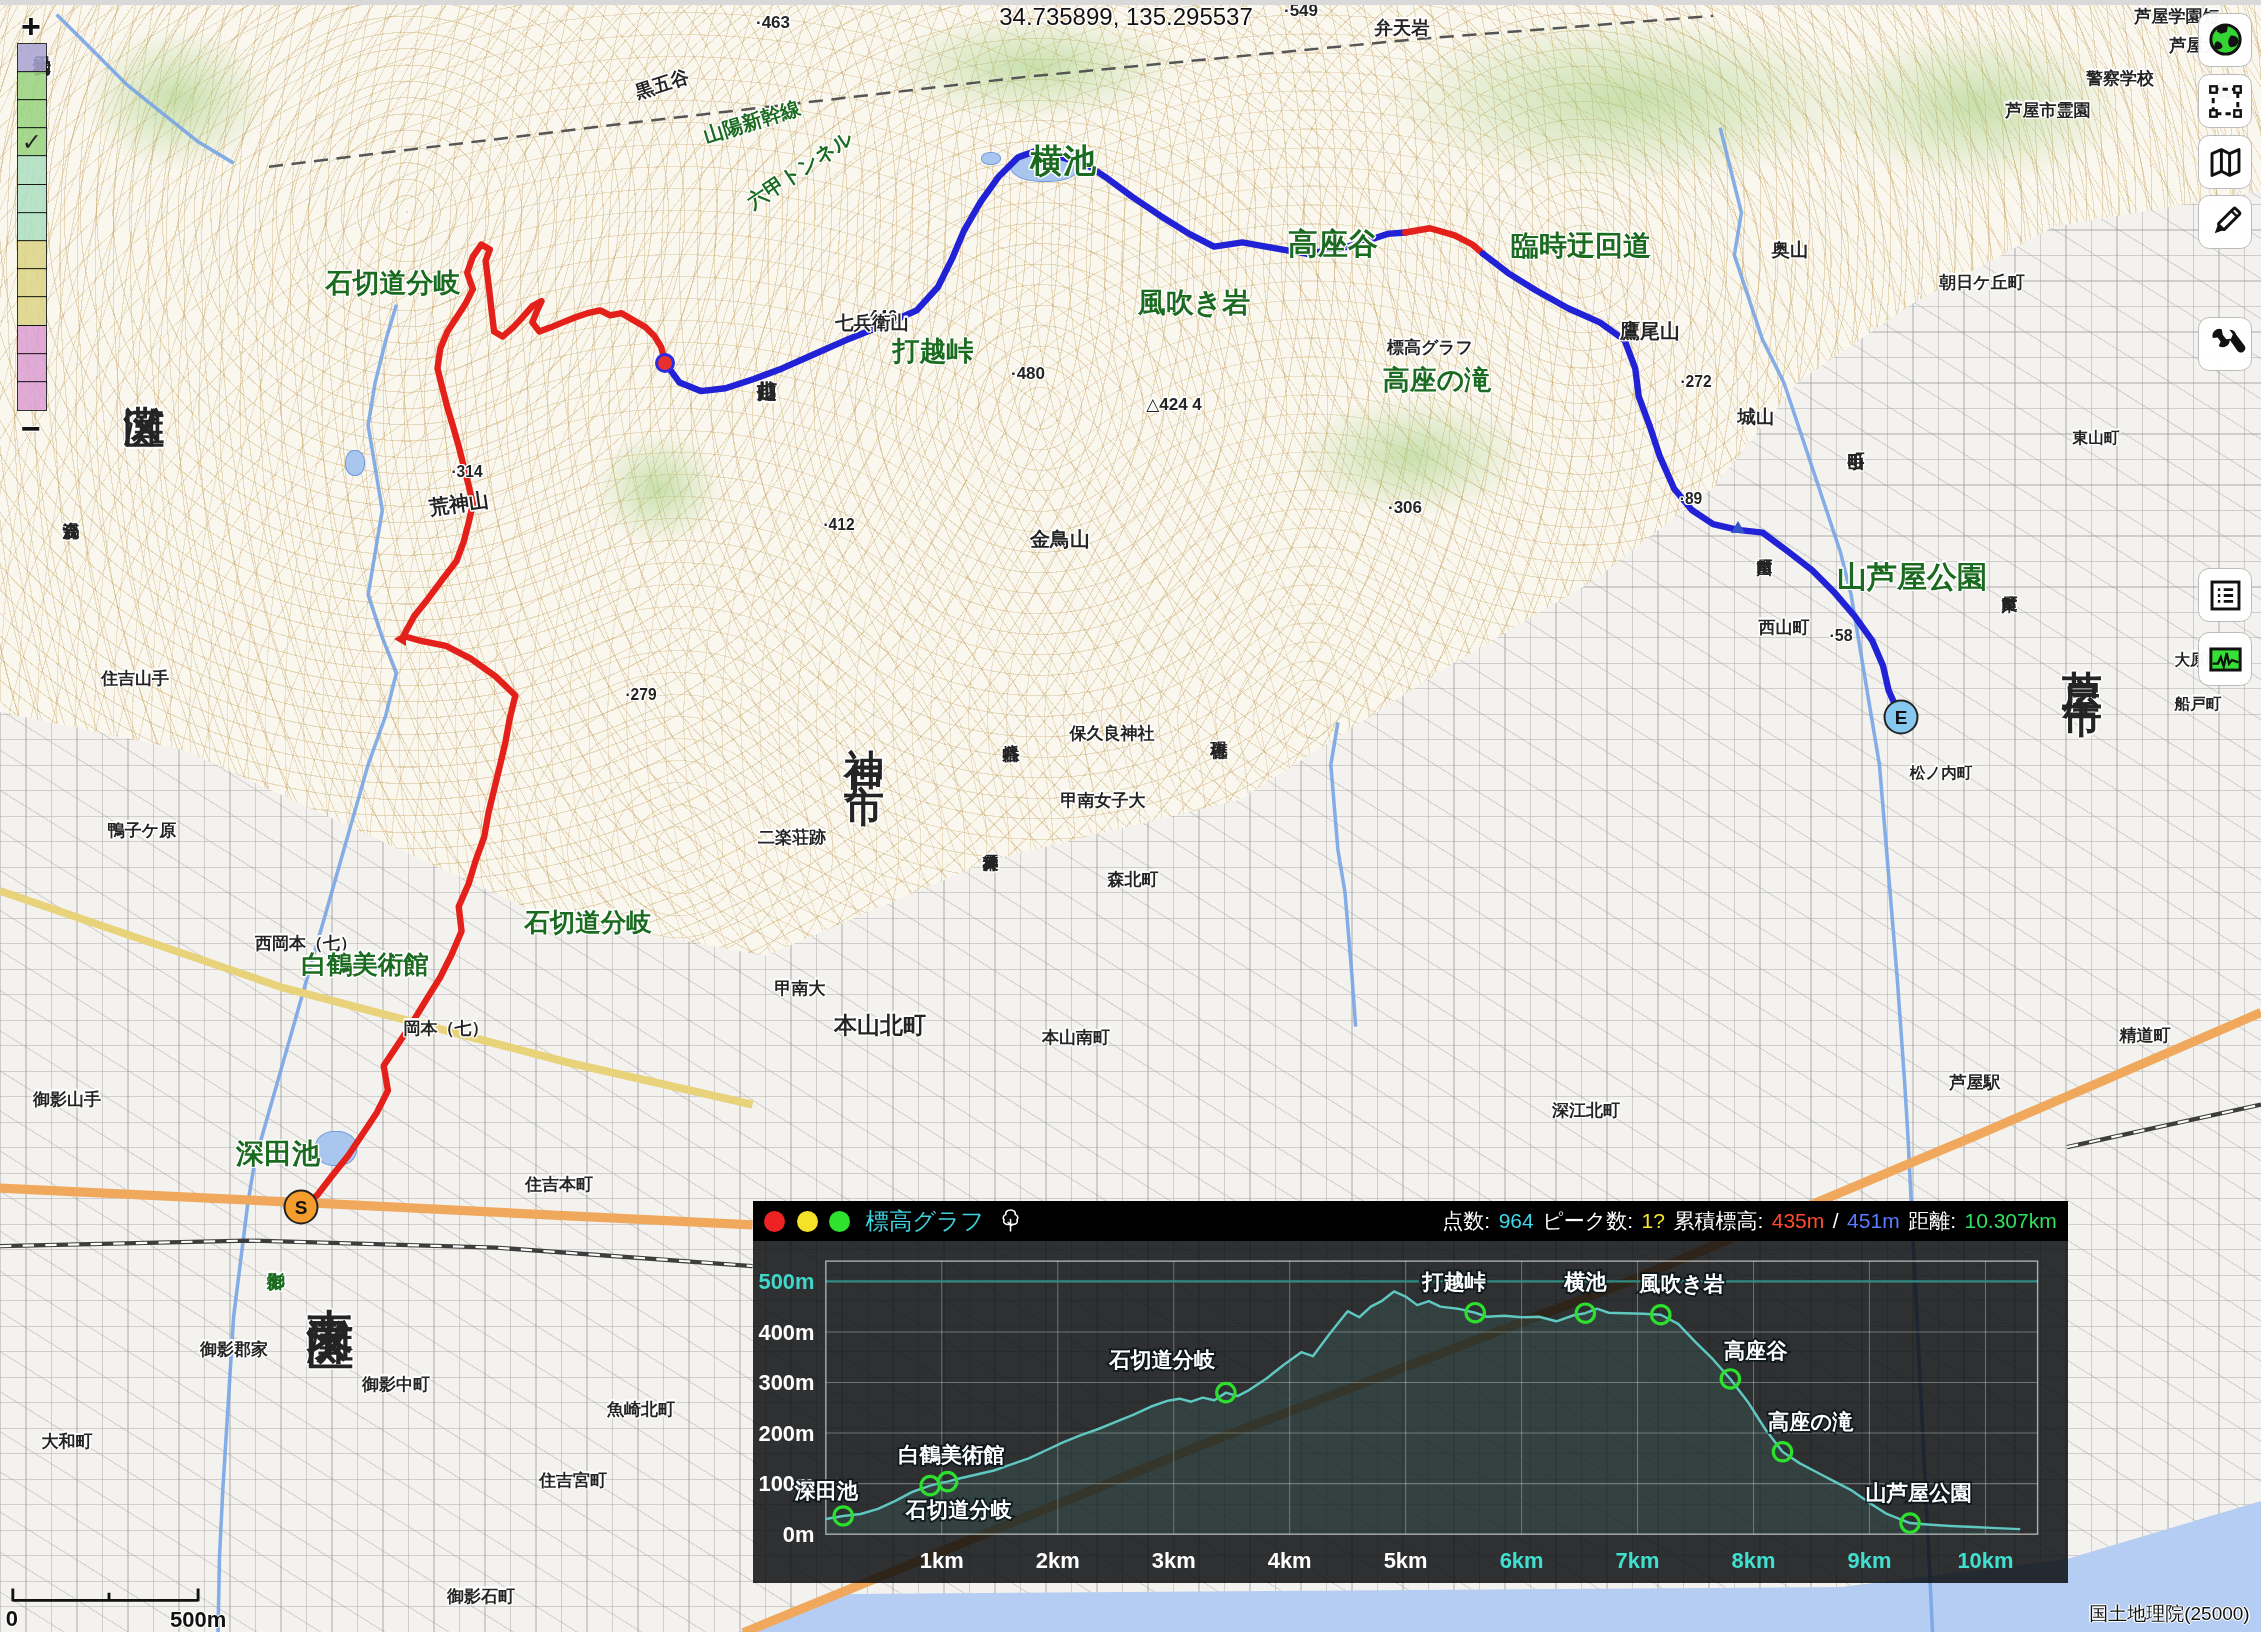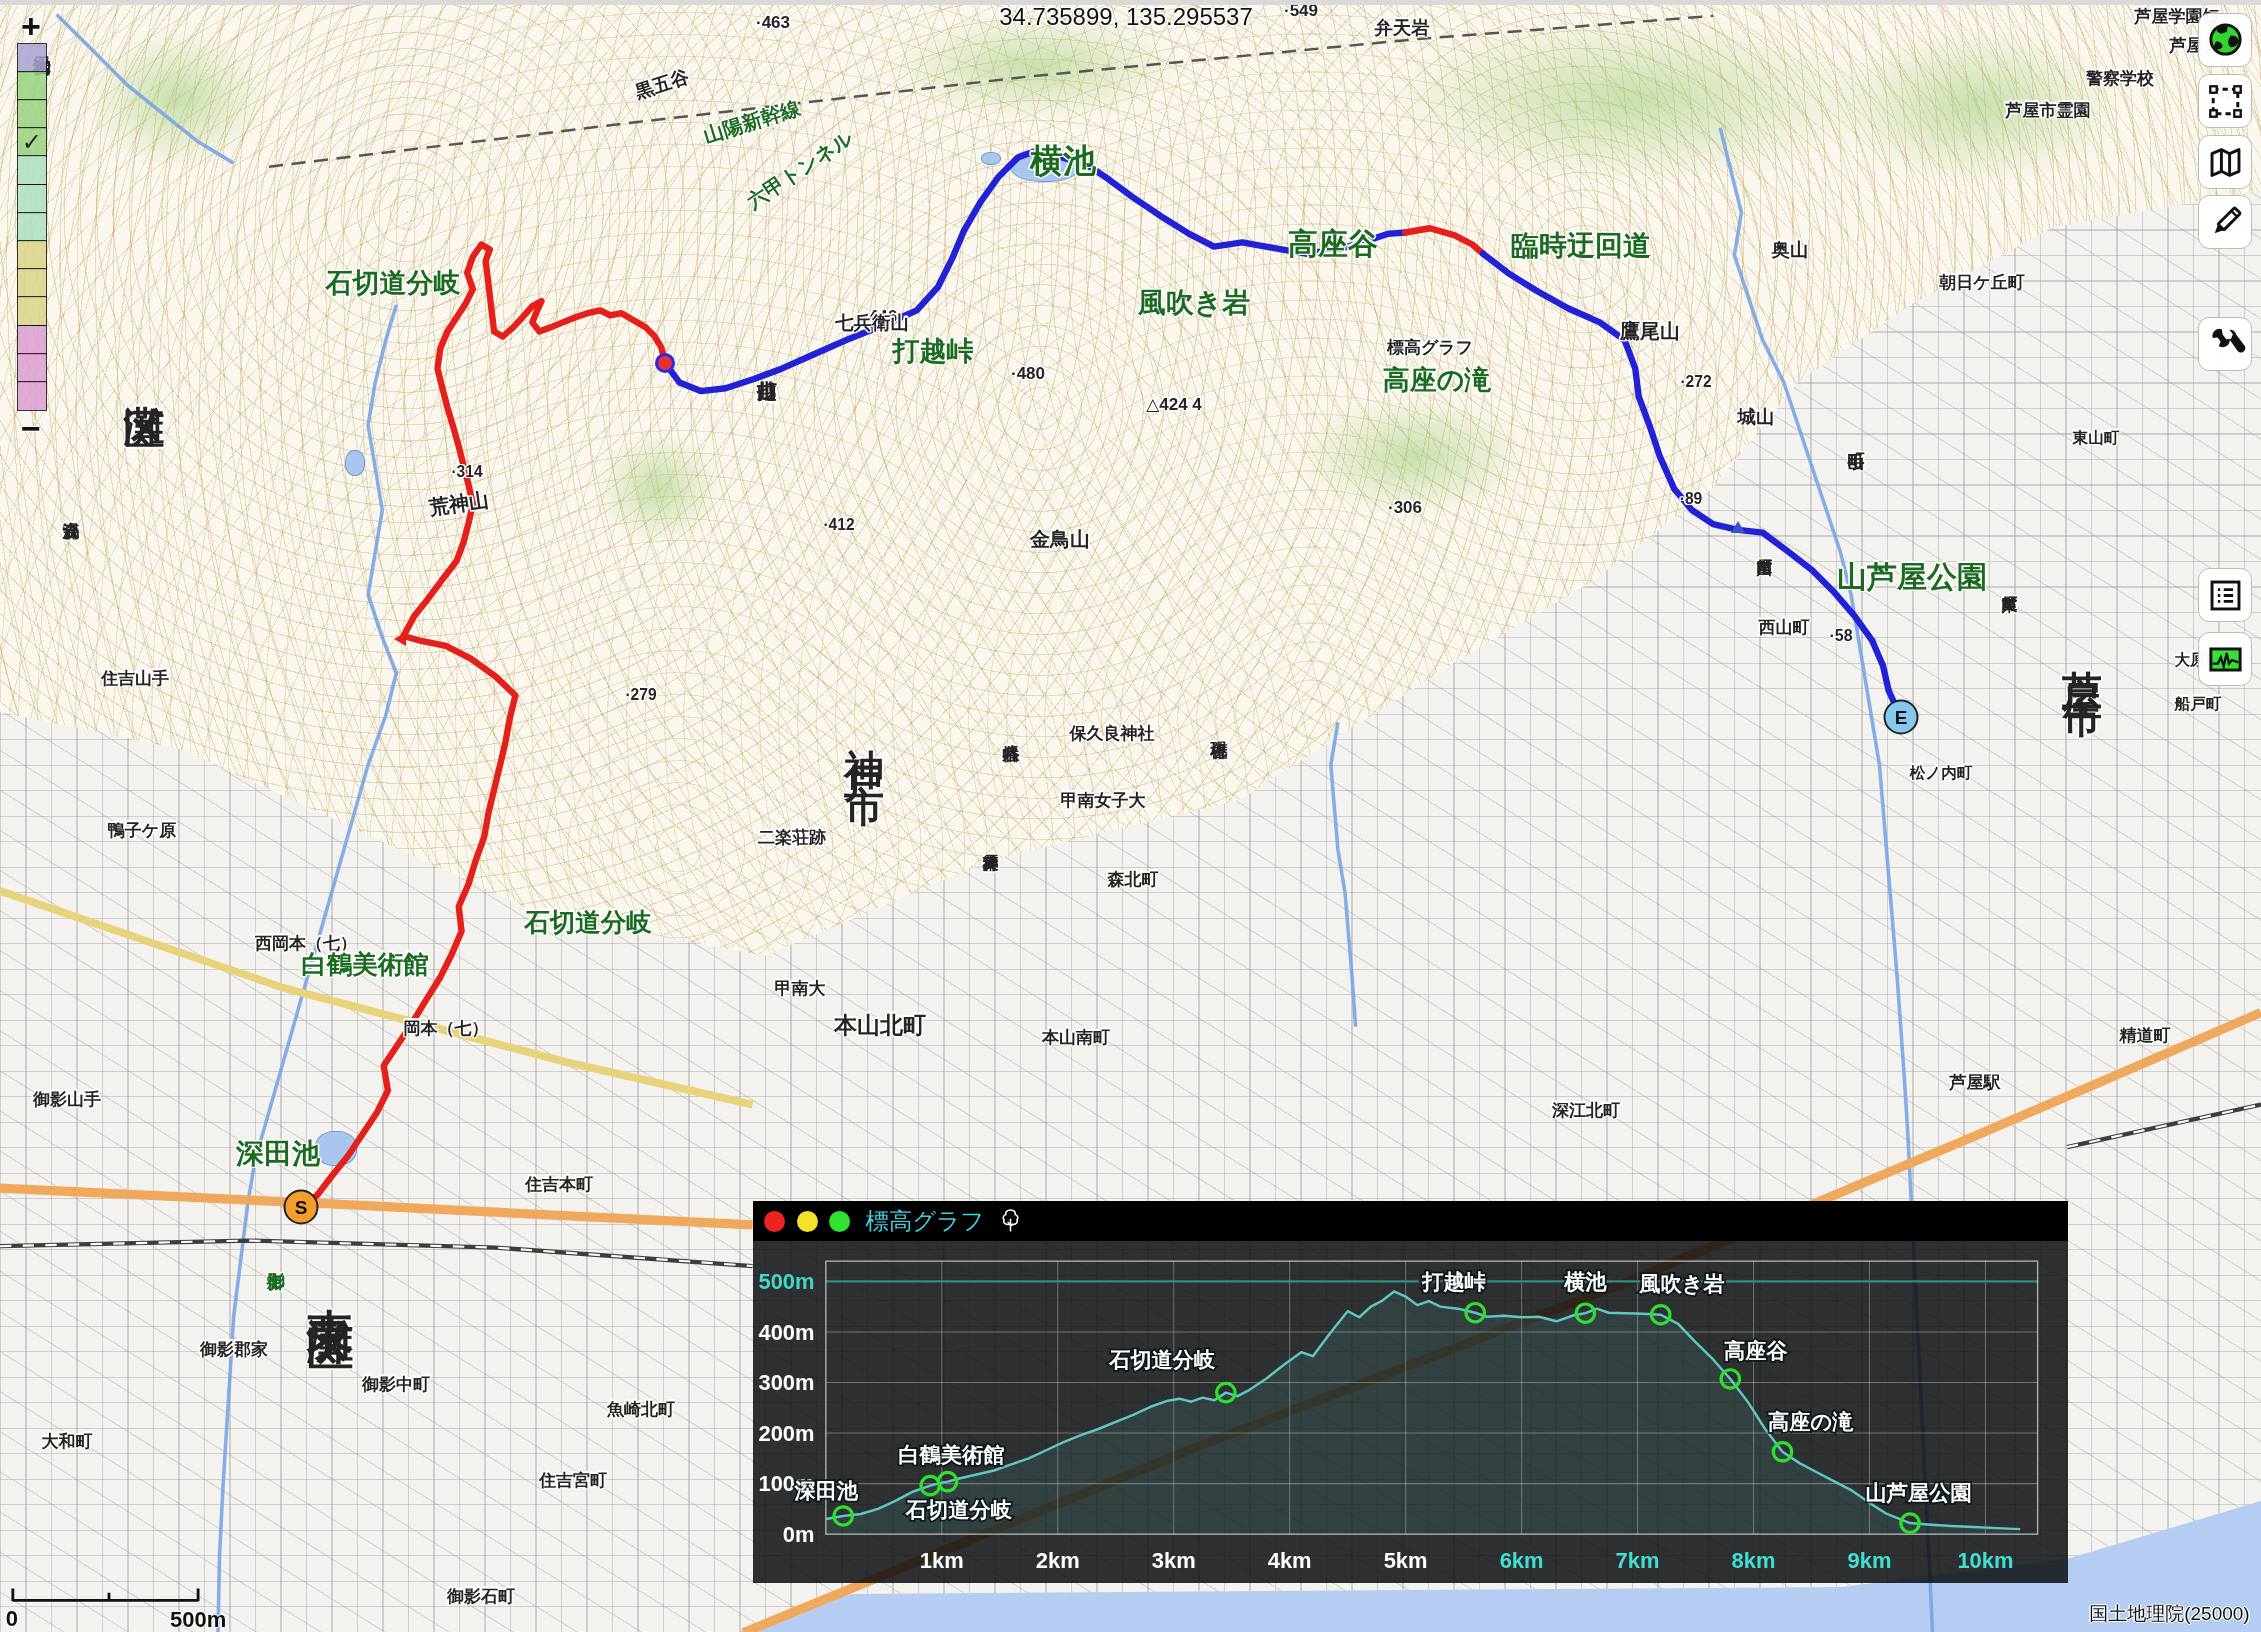--- a/index.html
+++ b/index.html
@@ -354,17 +354,29 @@
         <div class="wbtn" id="wb2" style="background: rgb(46, 226, 46);"></div>
         <div class="p-title">標高グラフ</div>
         <div class="p-tree">
           <svg viewBox="0 0 36 44" width="21" height="28">
               <g fill="none" stroke="#fff" stroke-width="2.6">
             <path d="M18 3c-6 0-9 4-8 8-4 1-6 6-3 9-2 4 1 8 6 8h10c5 0 8-4 6-8 3-3 1-8-3-9 1-4-2-8-8-8z"></path>
             <path d="M18 18v22M18 28l-5-4M18 31l5-4"></path>
               </g>
             </svg>
         </div>
+        <div class="p-stats" id="p-stats">
+            <span>点数:</span>
+            <span class="v" style="color: rgb(63, 214, 232);">964</span>
+            <span>ピーク数:</span>
+            <span class="v" style="color: rgb(245, 228, 44);">1?</span>
+            <span>累積標高:</span>
+            <span class="v" style="color: rgb(255, 75, 46);">435m</span>
+            <span>/</span>
+            <span class="v" style="color: rgb(91, 123, 255);">451m</span>
+            <span>距離:</span>
+            <span class="v" style="color: rgb(47, 224, 96);">10.307km</span>
+          </div>
       </div>
     </div>
   </div>
 </div>
 
 
 </body></html>

